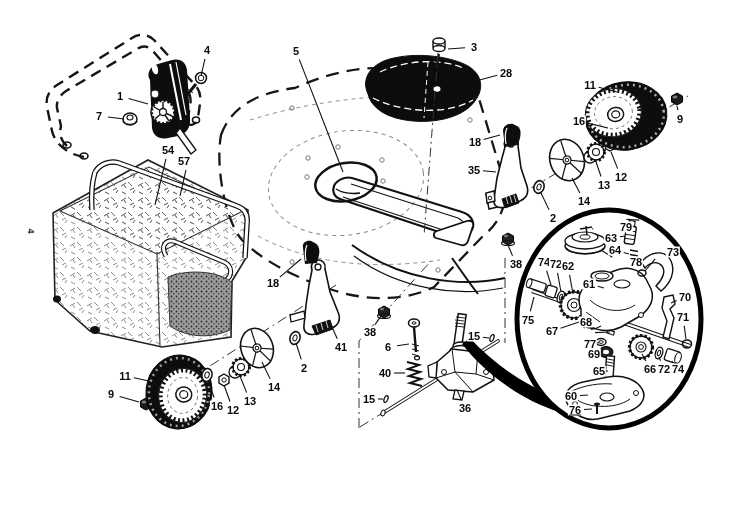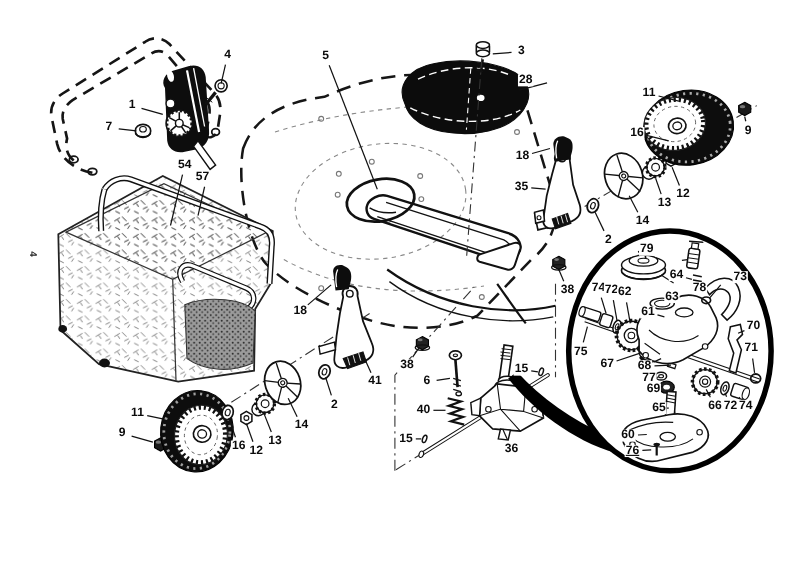--- a/index.html
+++ b/index.html
@@ -489,21 +489,21 @@
     </svg>
 
 <div id="label-layer">
       <div class="callout" style="left: 120px; top: 96px;">1</div>
       <div class="callout" style="left: 207px; top: 50px;">4</div>
       <div class="callout" style="left: 99px; top: 116px;">7</div>
       <div class="callout" style="left: 168px; top: 150px;">54</div>
       <div class="callout" style="left: 184px; top: 161px;">57</div>
       <div class="callout" style="left: 296px; top: 51px;">5</div>
       <div class="callout" style="left: 474px; top: 47px;">3</div>
-      <div class="callout" style="left: 478px; top: 73px; text-align: right;">28</div>
+      <div class="callout" style="left: 506px; top: 73px; text-align: right;">28</div>
       <div class="callout" style="left: 590px; top: 85px;">11</div>
       <div class="callout" style="left: 680px; top: 119px;">9</div>
       <div class="callout" style="left: 579px; top: 121px;">16</div>
       <div class="callout" style="left: 621px; top: 177px;">12</div>
       <div class="callout" style="left: 604px; top: 185px;">13</div>
       <div class="callout" style="left: 584px; top: 201px;">14</div>
       <div class="callout" style="left: 553px; top: 218px;">2</div>
       <div class="callout" style="left: 475px; top: 142px;">18</div>
       <div class="callout" style="left: 474px; top: 170px;">35</div>
       <div class="callout" style="left: 516px; top: 264px;">38</div>
@@ -515,34 +515,34 @@
       <div class="callout" style="left: 369px; top: 399px;">15</div>
       <div class="callout" style="left: 474px; top: 336px;">15</div>
       <div class="callout" style="left: 465px; top: 408px;">36</div>
       <div class="callout" style="left: 125px; top: 376px;">11</div>
       <div class="callout" style="left: 111px; top: 394px;">9</div>
       <div class="callout" style="left: 217px; top: 406px;">16</div>
       <div class="callout" style="left: 233px; top: 410px;">12</div>
       <div class="callout" style="left: 250px; top: 401px;">13</div>
       <div class="callout" style="left: 274px; top: 387px;">14</div>
       <div class="callout" style="left: 304px; top: 368px;">2</div>
-      <div class="callout" style="left: 588px; top: 227px;">79</div>
-      <div class="callout" style="left: 611px; top: 238px; margin-top: 32px;">63</div>
+      <div class="callout" style="left: 626px; top: 227px;">79</div>
+      <div class="callout" style="left: 611px; top: 238px;">63</div>
       <div class="callout" style="left: 615px; top: 250px;">64</div>
       <div class="callout" style="left: 661px; top: 252px; margin-left: 12px;">73</div>
       <div class="callout" style="left: 620px; top: 262px; margin-left: 16px;">78</div>
       <div class="callout" style="left: 544px; top: 262px;">74</div>
       <div class="callout" style="left: 556px; top: 264px;">72</div>
       <div class="callout" style="left: 568px; top: 266px;">62</div>
       <div class="callout" style="left: 589px; top: 284px;">61</div>
       <div class="callout" style="left: 685px; top: 297px;">70</div>
       <div class="callout" style="left: 683px; top: 317px;">71</div>
       <div class="callout" style="left: 528px; top: 320px;">75</div>
       <div class="callout" style="left: 552px; top: 331px;">67</div>
-      <div class="callout" style="left: 586px; top: 333px;">68</div>
+      <div class="callout" style="left: 586px; top: 322px;">68</div>
       <div class="callout" style="left: 590px; top: 344px;">77</div>
       <div class="callout" style="left: 594px; top: 354px;">69</div>
       <div class="callout" style="left: 599px; top: 371px;">65</div>
       <div class="callout" style="left: 650px; top: 369px;">66</div>
       <div class="callout" style="left: 664px; top: 369px;">72</div>
       <div class="callout" style="left: 678px; top: 369px;">74</div>
       <div class="callout" style="left: 571px; top: 396px;">60</div>
       <div class="callout" style="left: 575px; top: 410px; text-decoration: underline;">76</div>
     </div>
 

